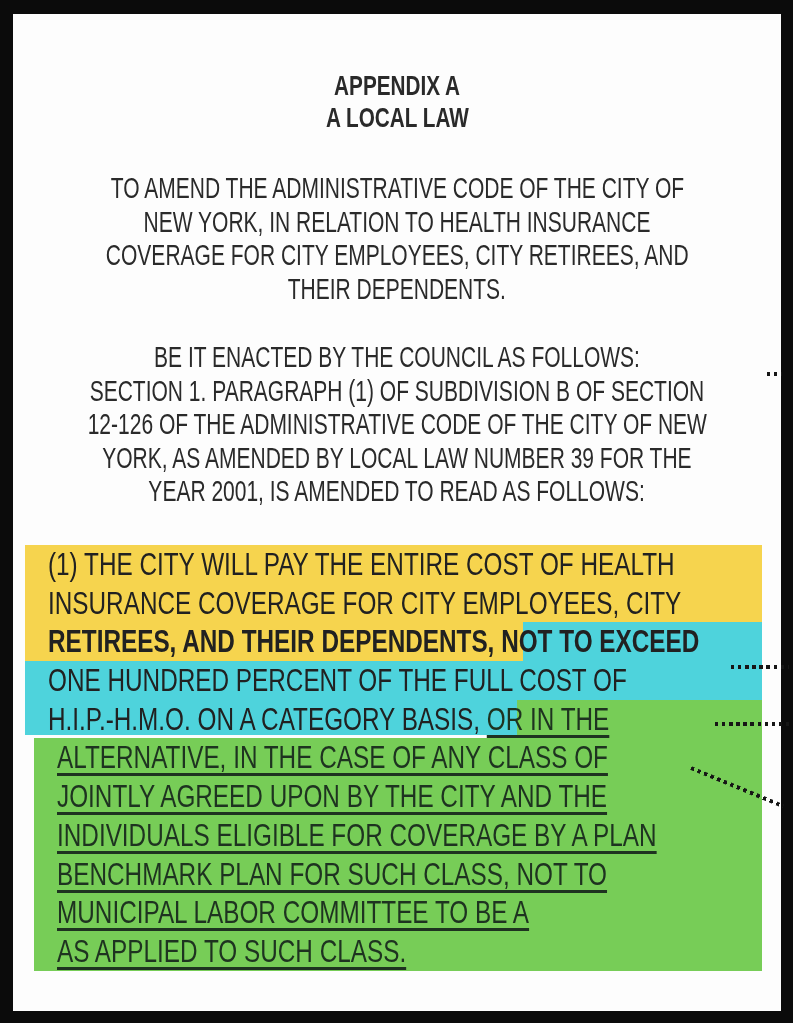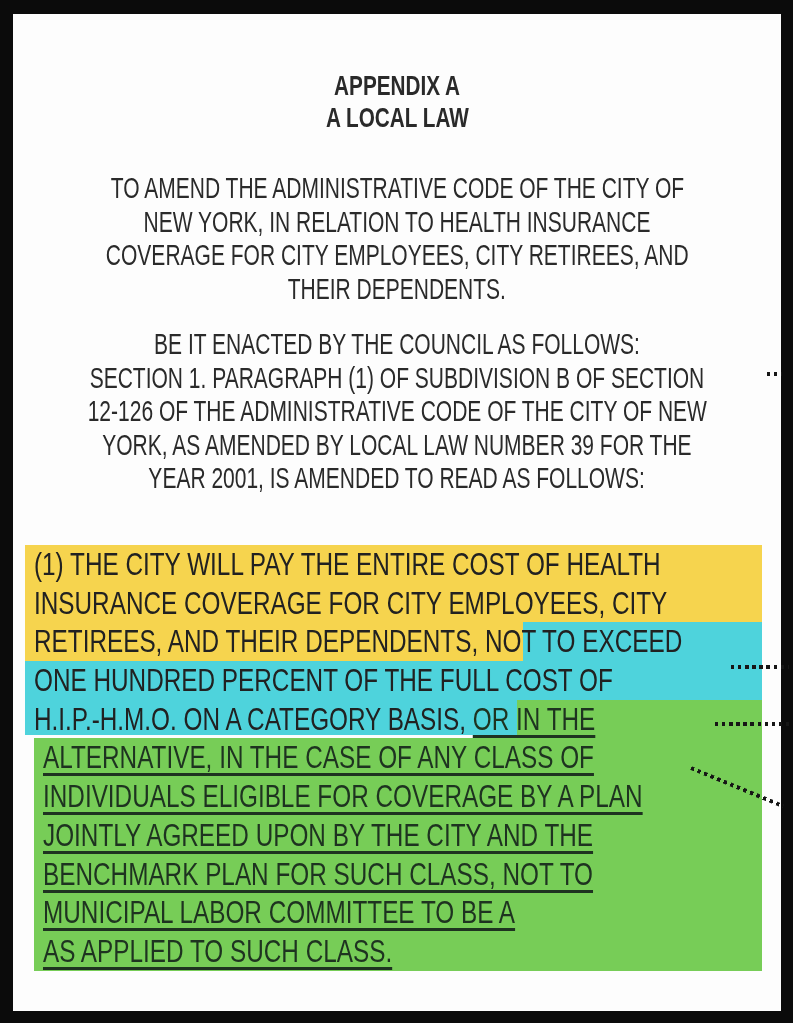--- a/index.html
+++ b/index.html
@@ -28,33 +28,33 @@
     font-weight:bold;font-size:28px;line-height:31.5px;color:var(--text-color);
   }
   .heading .cline{white-space:nowrap;transform:scaleX(.74);}
   .cpara{
     position:absolute;left:0;right:0;
     display:flex;flex-direction:column;align-items:center;
     font-size:30px;line-height:33.6px;color:var(--text-color);
   }
   .cpara .cline{white-space:nowrap;transform:scaleX(.70);}
   #para-intro{top:157px;}
-  #para-enactment{top:313px;}
+  #para-enactment{top:326px;}
 
   
   .hl-block{
     position:absolute;left:12px;top:531px;width:737px;
     font-size:32px;color:#212121;
   }
-  .hl-row{height:38.7px;line-height:38.7px;padding-left:9px;box-sizing:border-box;}
+  .hl-row{height:38.7px;line-height:38.7px;padding-left:23px;box-sizing:border-box;}
   .hl-row .txt{display:inline-block;transform:scaleX(.76);transform-origin:0 50%;white-space:pre;}
   .bg-yellow{background:var(--highlight-yellow);}
   .bg-cyan{background:var(--highlight-cyan);}
   .bg-green{background:var(--highlight-green);margin-left:9px;}
-  .bg-yellow-cyan{background:linear-gradient(90deg,var(--highlight-yellow) 0 498px,var(--highlight-cyan) 498px 100%);}
+  .bg-yellow-cyan{background:linear-gradient(90deg,var(--highlight-yellow) 0 498px,var(--highlight-cyan) 498px 100%);font-weight:bold;}
   
   .bg-cyan-green{
     background:
       linear-gradient(90deg,transparent 0 492px,var(--highlight-green) 492px 100%),
       linear-gradient(90deg,var(--highlight-cyan) 0 492px,transparent 492px 100%);
     background-size:100% 100%,100% 35px;
     background-repeat:no-repeat,no-repeat;
     background-position:0 0,0 0;
   }
   .t-green{color:#1e3320;}
@@ -95,22 +95,22 @@
     <div class="cline">YEAR 2001, IS AMENDED TO READ AS FOLLOWS:</div>
   </div>
 
   <div class="hl-block">
     <div class="hl-row bg-yellow"><span class="txt"><span>(1) THE CITY WILL PAY THE ENTIRE COST OF HEALTH</span></span></div>
     <div class="hl-row bg-yellow"><span class="txt"><span>INSURANCE COVERAGE FOR CITY EMPLOYEES, CITY</span></span></div>
     <div class="hl-row bg-yellow-cyan"><span class="txt"><span>RETIREES, AND THEIR DEPENDENTS, </span><span>NOT TO EXCEED</span></span></div>
     <div class="hl-row bg-cyan"><span class="txt"><span>ONE HUNDRED PERCENT OF THE FULL COST OF</span></span></div>
     <div class="hl-row bg-cyan-green"><span class="txt"><span>H.I.P.-H.M.O. ON A CATEGORY BASIS, </span><span class="ul t-green">OR IN THE</span></span></div>
     <div class="hl-row bg-green"><span class="txt"><span class="ul t-green">ALTERNATIVE, IN THE CASE OF ANY CLASS OF</span></span></div>
+    <div class="hl-row bg-green"><span class="txt"><span class="ul t-green">JOINTLY AGREED UPON BY THE CITY AND THE</span></span></div>
     <div class="hl-row bg-green"><span class="txt"><span class="ul t-green">INDIVIDUALS ELIGIBLE FOR COVERAGE BY A PLAN</span></span></div>
-    <div class="hl-row bg-green"><span class="txt"><span class="ul t-green">JOINTLY AGREED UPON BY THE CITY AND THE</span></span></div>
     <div class="hl-row bg-green"><span class="txt"><span class="ul t-green">BENCHMARK PLAN FOR SUCH CLASS, NOT TO</span></span></div>
     <div class="hl-row bg-green"><span class="txt"><span class="ul t-green">MUNICIPAL LABOR COMMITTEE TO BE A</span></span></div>
     <div class="hl-row bg-green"><span class="txt"><span class="ul t-green">AS APPLIED TO SUCH CLASS.</span></span></div>
   </div>
 
 </div>
 
 <div class="mark" id="mark-ellipsis"></div>
 <div class="mark" id="mark-upper"></div>
 <div class="mark" id="mark-middle"></div>

